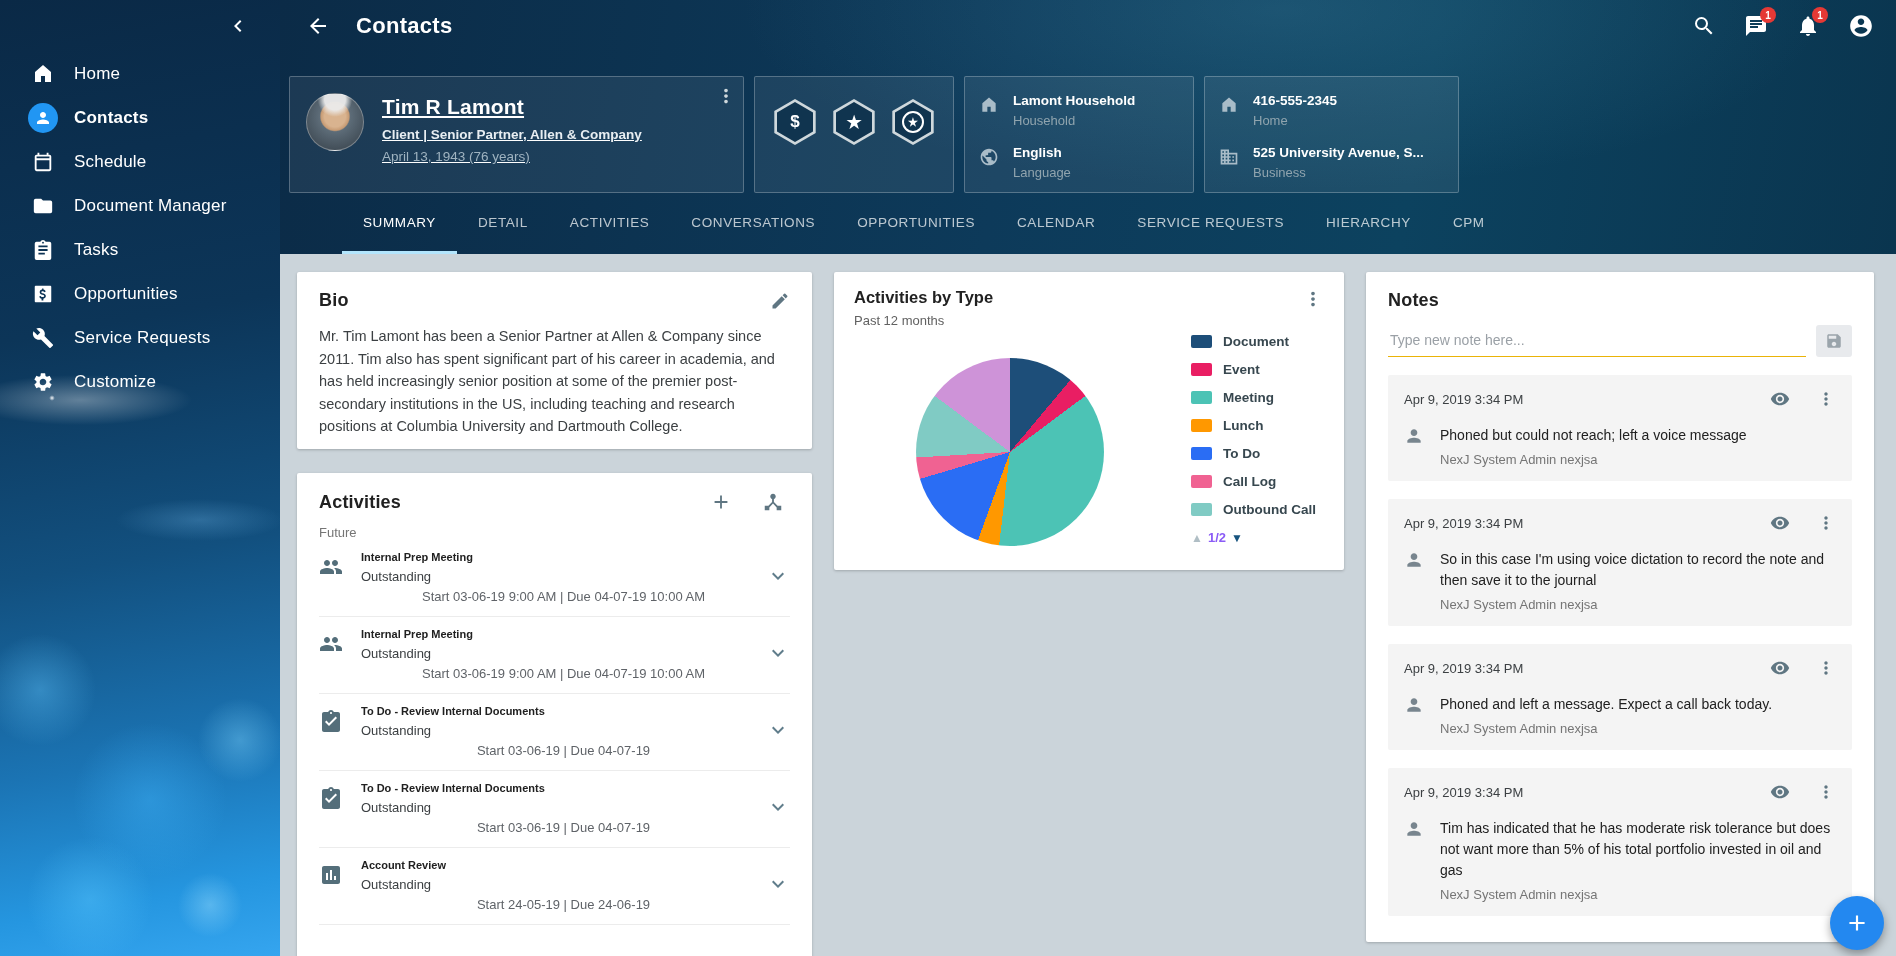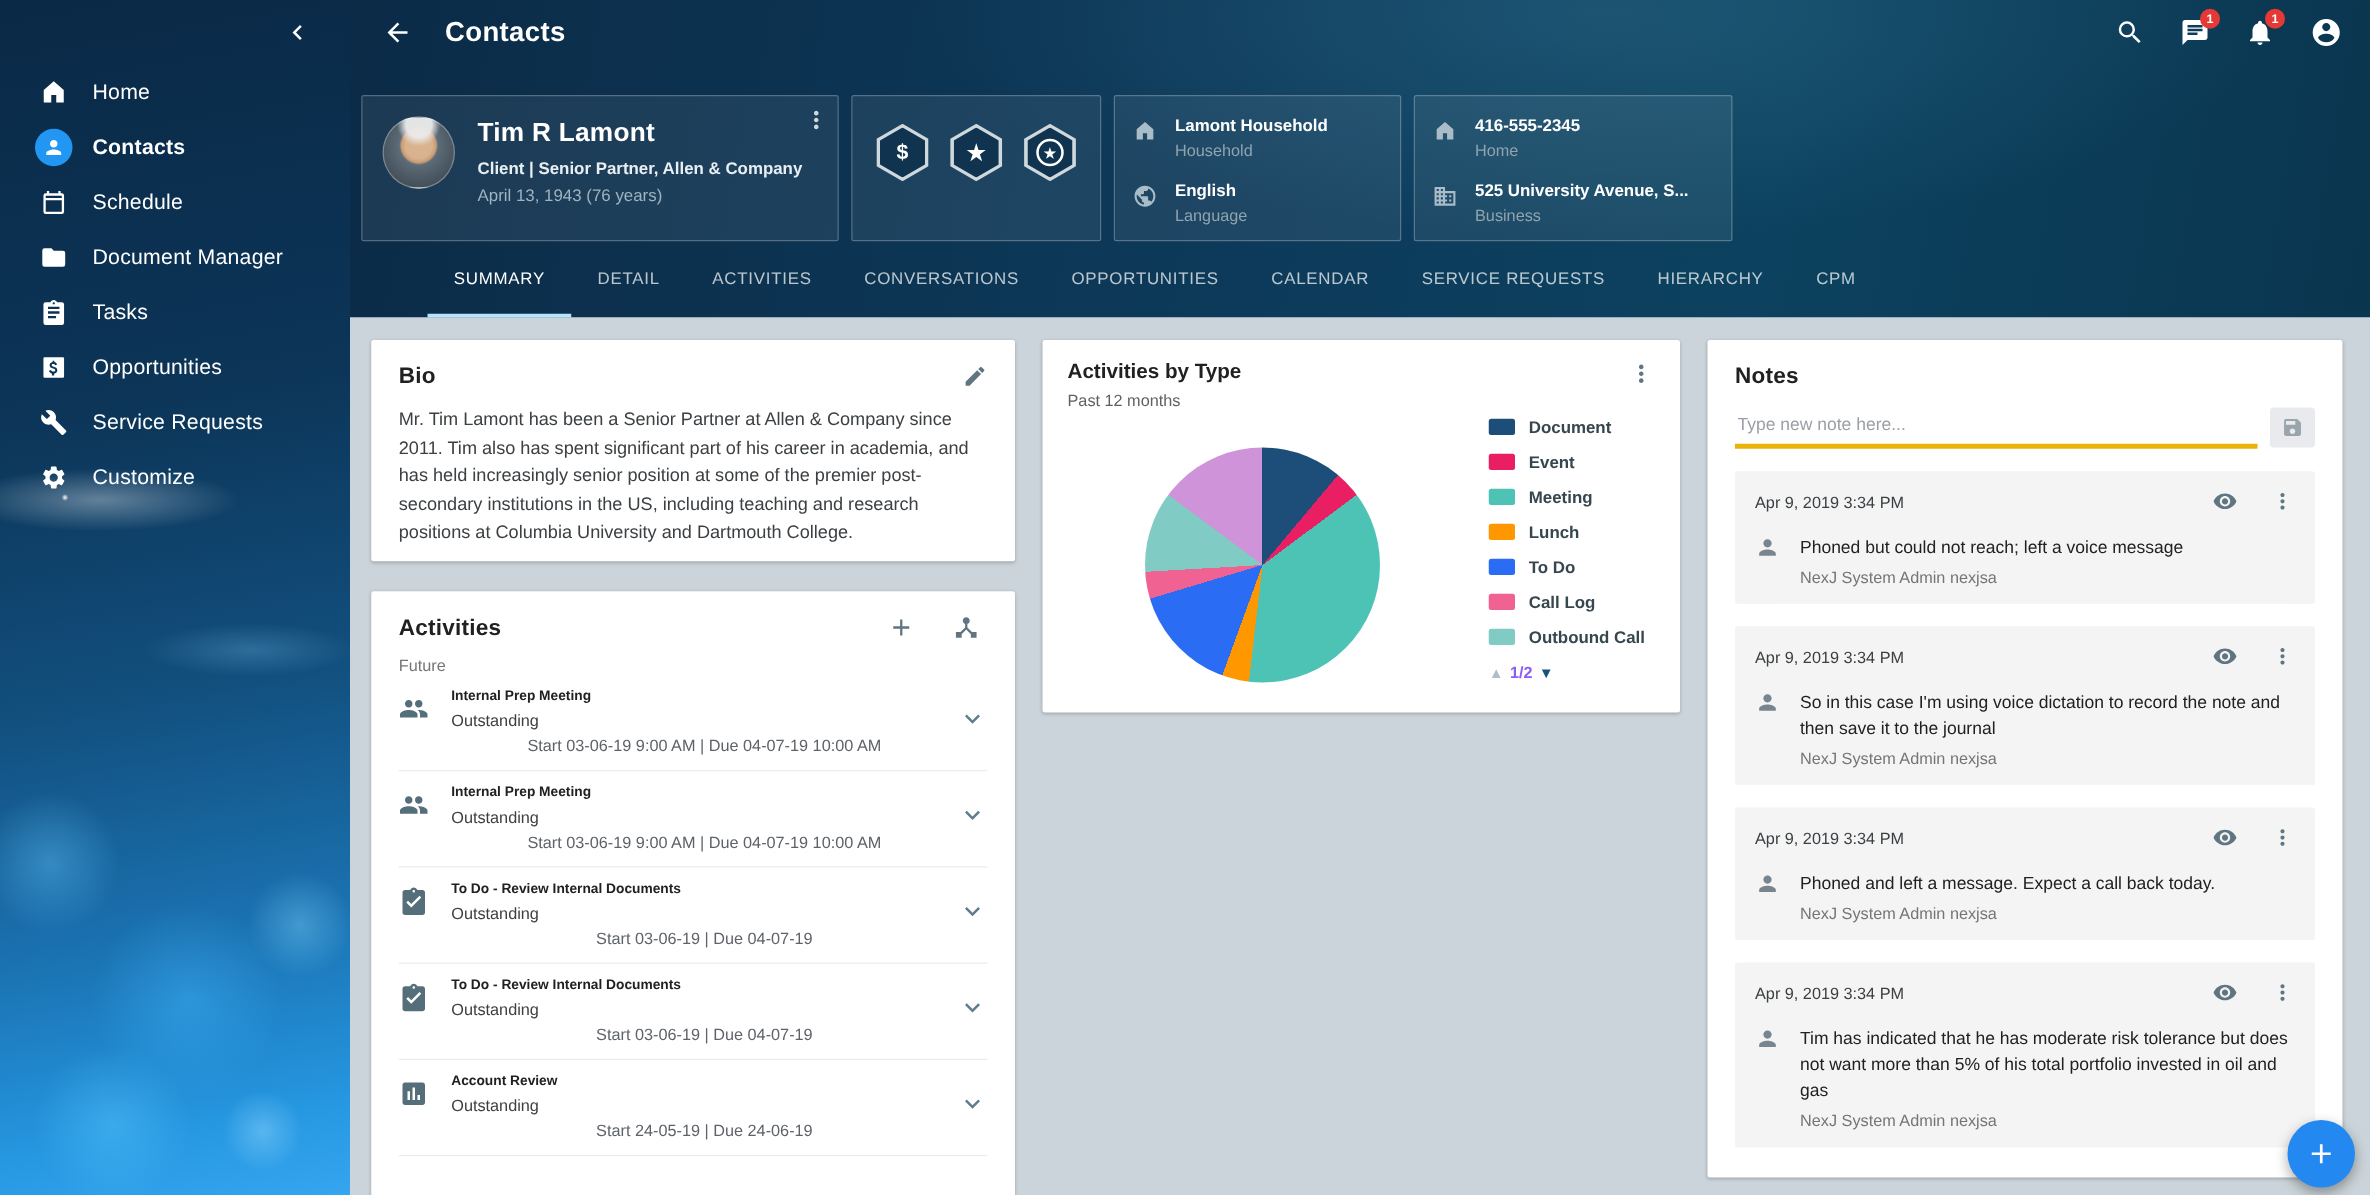--- a/index.html
+++ b/index.html
@@ -38,21 +38,21 @@
   .topbar { height:52px; display:flex; align-items:center; padding:0 22px 0 26px; }
   .topbar-title { font-size:22px; font-weight:bold; letter-spacing:.3px; margin-left:26px; }
   .topbar-right { margin-left:auto; display:flex; align-items:center; gap:28px; }
   .tb-ic { position:relative; color:#fff; display:flex; cursor:pointer; }
   .badge { position:absolute; top:-7px; right:-8px; min-width:16px; height:16px; border-radius:8px;
     background:#e53935; color:#fff; font-size:10px; font-weight:bold; display:flex; align-items:center; justify-content:center; padding:0 3px; }
 
   
   .profile-strip { display:flex; gap:10px; padding:24px 0 0 9px; }
   .pcard { background:rgba(255,255,255,.07); border:1px solid rgba(255,255,255,.25); border-radius:2px; height:117px; position:relative; }
-  .pcard.c1 { width:382px; display:flex; padding:16px 14px 0 16px; }
+  .pcard.c1 { width:455px; display:flex; padding:16px 14px 0 16px;text-decoration:underline; }
   .avatar { width:58px; height:58px; border-radius:50%; flex:none; overflow:hidden;
     background:
       radial-gradient(circle at 50% 10%, rgba(235,235,235,.95) 18%, transparent 30%),
       radial-gradient(circle at 50% 40%, #d9b38f 24%, #c79b74 32%, #5d6c78 35%, #434f59 75%);
     border:1px solid rgba(255,255,255,.3); }
   .c1-text { margin-left:18px; padding-top:2px; }
   .p-name { font-size:21px; font-weight:bold; letter-spacing:.2px; }
   .p-sub { font-size:13.5px; font-weight:bold; color:#e8eef2; margin-top:8px; }
   .p-birth { font-size:13.5px; color:#9fb3c0; margin-top:7px; }
   .kebab-top { position:absolute; top:8px; right:6px; color:#cfd8dc; cursor:pointer; }
@@ -116,21 +116,21 @@
   .legend { margin-left:auto; margin-right:8px; margin-top:2px; }
   .leg-row { display:flex; align-items:center; margin-bottom:13px; }
   .swatch { width:21px; height:13px; border-radius:2px; flex:none; }
   .leg-label { margin-left:11px; font-size:13.5px; font-weight:bold; color:#37474f; white-space:nowrap; }
   .pager { display:flex; align-items:center; gap:5px; margin-top:12px; font-size:12px; }
   .pg-up { color:#b0bec5; cursor:pointer; } .pg-dn { color:#16537e; cursor:pointer; }
   .pg-num { font-size:13px; font-weight:bold; color:#8b5cf6; }
 
   .notes-card { padding:18px 22px; height:670px; }
   .note-input-row { display:flex; align-items:center; margin-top:14px; }
-  .note-input { flex:1; border:none; outline:none; border-bottom:4px solid #eab308; font-size:14px;
+  .note-input { flex:1; border:none; outline:none; border-bottom:1px solid #eab308; font-size:14px;
     font-family:"Liberation Sans",sans-serif; padding:6px 2px 8px 2px; color:#212121; background:transparent; }
   .note-input::placeholder { color:#9aa0a6; }
   .save-btn { width:36px; height:32px; margin-left:10px; background:#e8eaed; border:none; border-radius:3px;
     display:flex; align-items:center; justify-content:center; color:#9aa4ab; cursor:pointer; }
   .note { background:#f4f4f4; border-radius:2px; padding:14px 16px; margin-top:18px; }
   .note-head { display:flex; align-items:center; }
   .note-time { font-size:13px; color:#3c4043; }
   .note-head-icons { margin-left:auto; display:flex; align-items:center; gap:26px; }
   .note-body { display:flex; margin-top:16px; }
   .note-person { width:22px; color:#78858e; flex:none; margin-top:1px; }

